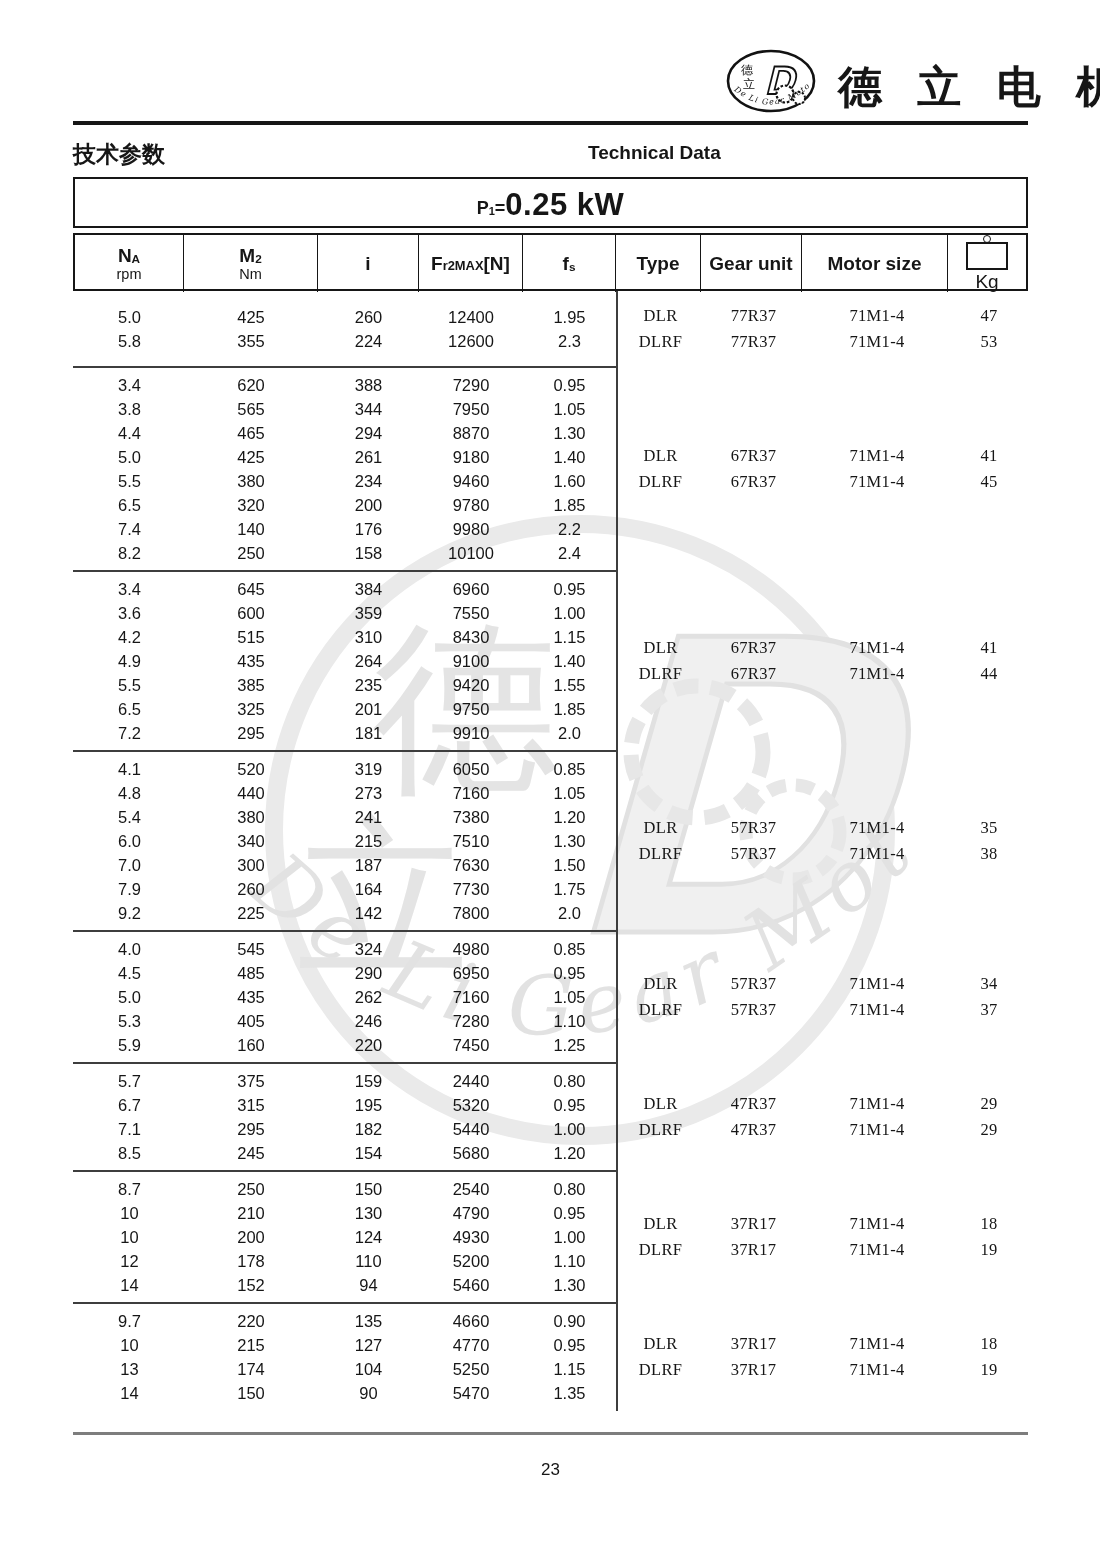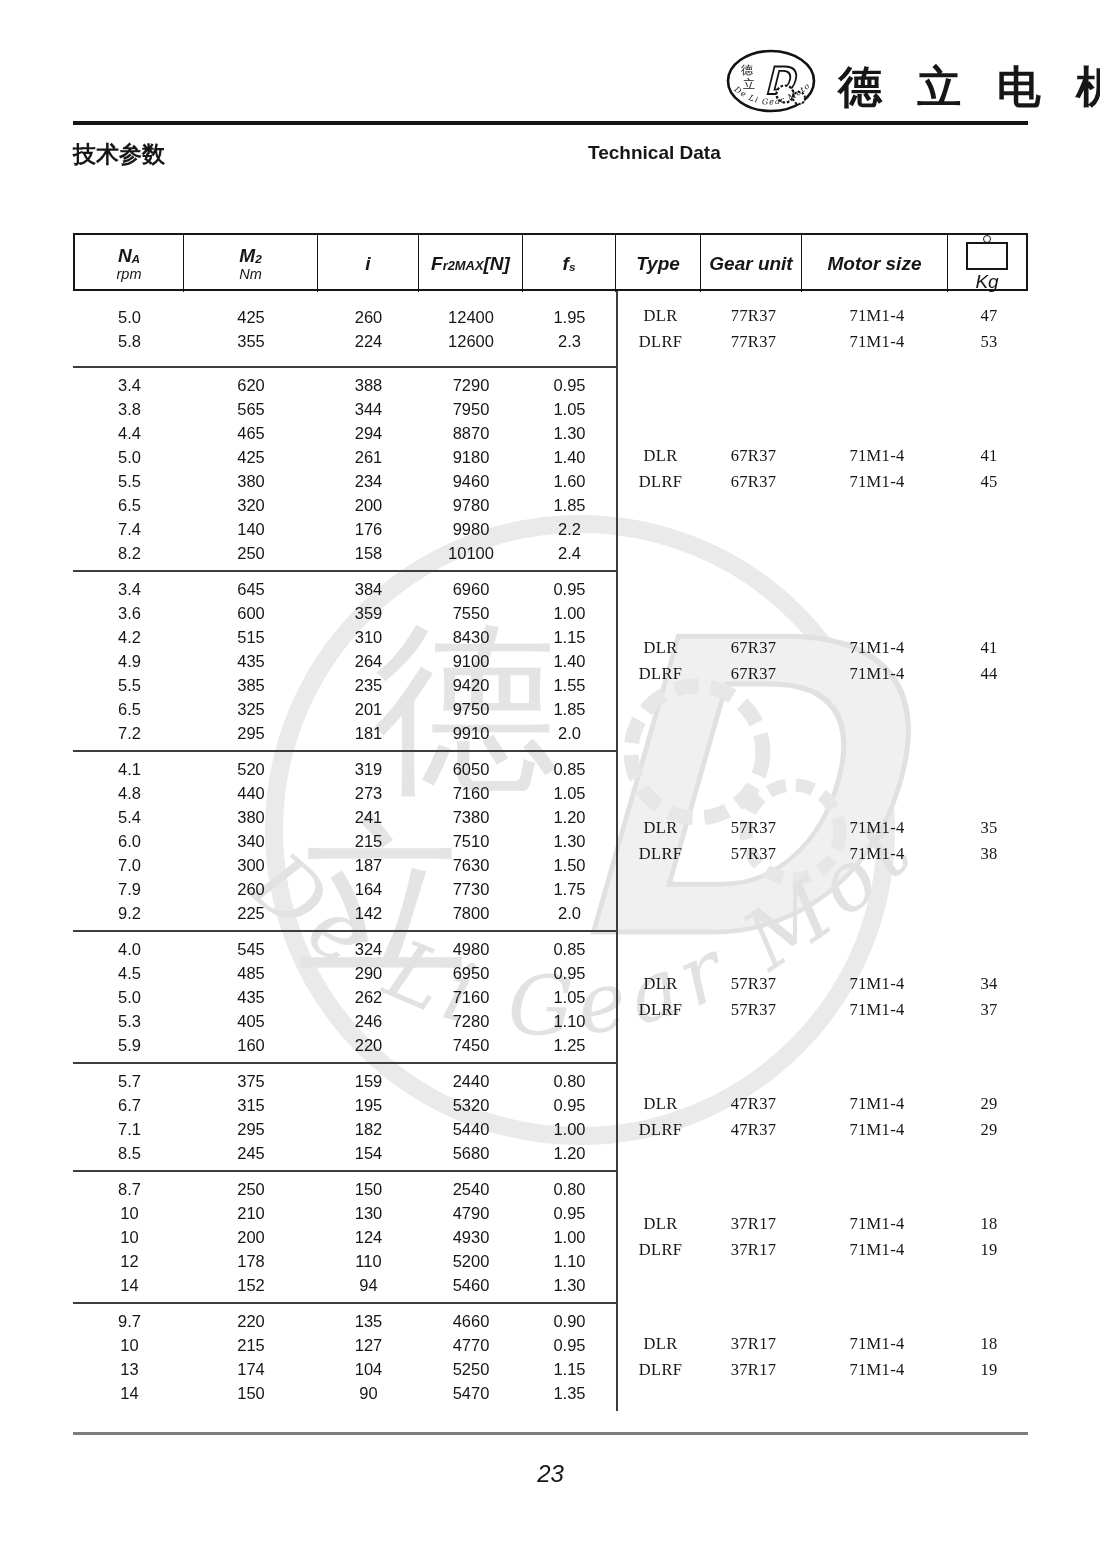--- a/index.html
+++ b/index.html
@@ -20,21 +20,21 @@
   
   .power-box{position:absolute;left:73px;top:177px;width:955px;height:51px;border:2px solid #161616;
         box-sizing:border-box;display:flex;align-items:flex-end;justify-content:center;padding-bottom:6px;z-index:1;}
   .p-label{font-size:18px;font-weight:700;line-height:1;padding-bottom:3px;}
   .p-label .sub{font-size:11px;font-weight:700;}
   .p-value{font-size:31px;font-weight:700;line-height:1;letter-spacing:0.5px;}
 
   
   .data-table{position:absolute;left:73px;top:233px;width:955px;z-index:1;}
   .thead{display:grid;grid-template-columns:109px 134px 101px 104px 93px 85px 101px 146px 78px;
-        border:2px solid #161616;box-sizing:border-box;height:58px;font-style:italic;}
+        border:2px solid #161616;box-sizing:border-box;height:58px;}
   .hcell{display:flex;flex-direction:column;align-items:center;justify-content:center;
         border-right:1.5px solid #161616;box-sizing:border-box;line-height:1.12;}
   .hcell:last-child{border-right:none;}
   .hmain{font-size:19px;font-weight:700;}
   .hunit{font-size:14.5px;font-weight:400;}
   .sub{font-size:0.62em;font-weight:700;vertical-align:-0.1em;}
   .frsub{font-size:0.68em;font-weight:700;}
   .kg-icon{display:flex;flex-direction:column;align-items:center;}
   .kg-ring{width:6px;height:6px;border:1.6px solid #161616;border-radius:50%;margin-bottom:-1px;}
   .kg-body{width:38px;height:24px;border:2px solid #161616;}
@@ -46,21 +46,21 @@
   .tgroup.tall{padding:14px 0;}
   .left-grid{display:grid;grid-template-columns:109px 134px 101px 104px 93px;grid-auto-rows:24px;margin-left:2px;}
   .cell{display:flex;align-items:center;justify-content:center;font-size:16.5px;}
   .gsep{position:absolute;left:0;bottom:-1px;width:544px;height:2px;background:#3d3d3d;}
   .info-block{position:absolute;left:545px;top:50%;transform:translateY(-50%);width:410px;}
   .info-line{display:grid;grid-template-columns:85px 101px 146px 78px;height:26px;font-family:Liberation Serif, serif;}
   .icell{display:flex;align-items:center;justify-content:center;font-size:16.5px;letter-spacing:0.3px;}
 
   
   .footer-rule{position:absolute;left:73px;top:1432px;width:955px;height:3px;background:#7d7d7d;z-index:1;}
-  .page-number{position:absolute;left:73px;top:1460px;width:955px;text-align:center;font-size:24px;z-index:1;font-style:italic;}
+  .page-number{position:absolute;left:73px;top:1460px;width:955px;text-align:center;font-size:17px;z-index:1;}
 </style>
 </head>
 <body>
 
 <div class="page">
 
   <div class="watermark">
     <svg width="830" height="660" viewBox="0 0 830 660">
       <circle cx="415" cy="330" r="306" fill="none" stroke="#eaeaea" stroke-width="18"></circle>
       <g transform="translate(555,432) skewX(-16)">
@@ -95,20 +95,24 @@
       <textPath href="#logoArc" startOffset="4%">De Li Gear Motor</textPath>
     </text>
   </svg>
 
   <div class="company-name">德 立 电 机</div>
 
   <div class="top-rule"></div>
   <div class="title-cn">技术参数</div>
   <div class="title-en">Technical Data</div>
 
+  <div class="power-box">
+    <span class="p-label"><span>P</span><span class="sub">1</span><span>=</span></span>
+      <span class="p-value">0.25 kW</span>
+  </div>
 
   <div class="data-table">
     <div class="thead">
       <div class="hcell">
         <span class="hmain"><span>N</span><span class="sub">A</span></span>
         <span class="hunit">rpm</span>
       </div>
       <div class="hcell">
         <span class="hmain"><span>M</span><span class="sub">2</span></span>
         <span class="hunit">Nm</span>

